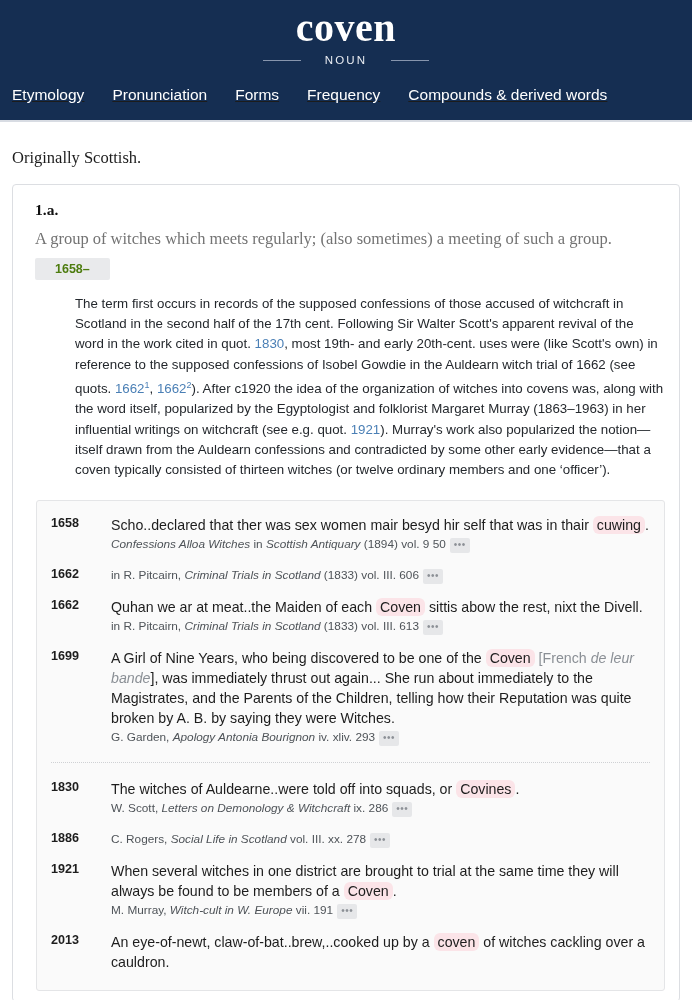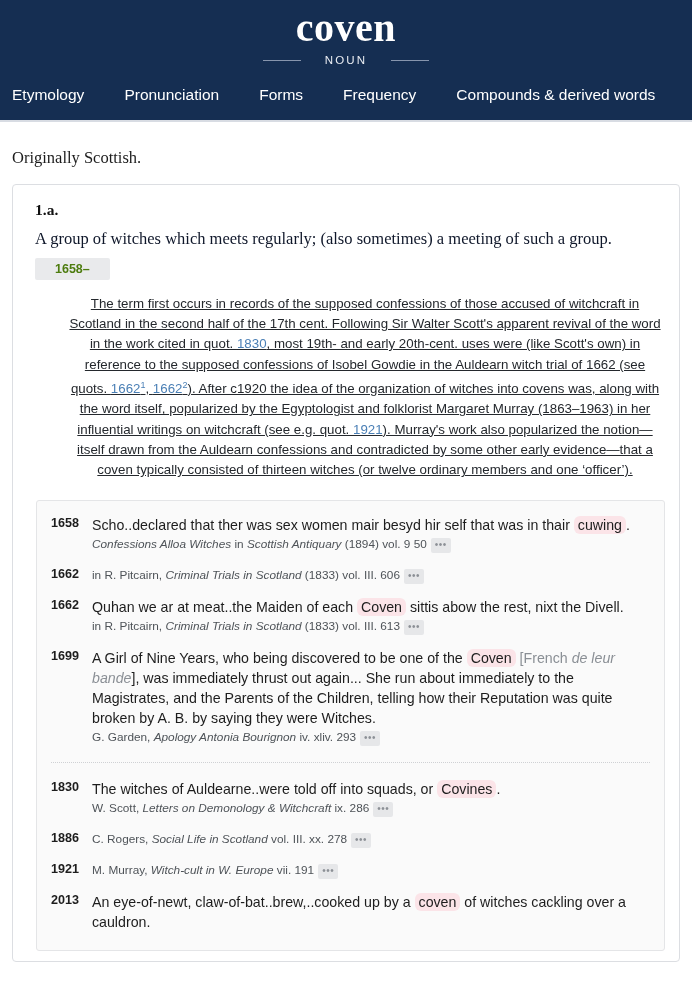--- a/index.html
+++ b/index.html
@@ -47,22 +47,23 @@
   }
   .pos-label {
     font-size: 11.5px;
     letter-spacing: 2.2px;
     color: #e9ecf2;
     font-weight: normal;
   }
   .navbar {
     display: flex;
     align-items: flex-end;
-    gap: 40px;
+    gap: 28px;
     padding: 14px 12px 16px 12px;
+    text-decoration: underline;
   }
   .nav-item {
     color: #ffffff;
     font-size: 15.5px;
     line-height: 18px;
     white-space: nowrap;
     cursor: pointer;
   }
   .header-rule {
     height: 2px;
@@ -97,61 +98,60 @@
     font-family: "Liberation Serif", serif;
     font-weight: bold;
     font-size: 15.5px;
     color: #111111;
     flex: 0 0 auto;
   }
   .sense-def {
     font-family: "Liberation Serif", serif;
     font-size: 16.5px;
     line-height: 21px;
-    color: #0f172a;
+    color: #737373;
     flex: 1 1 auto;
   }
   .date-badge {
     flex: 0 0 auto;
     background: #e9eaec;
     color: #4d7c0f;
     font-size: 12.5px;
     font-weight: bold;
     padding: 4px 20px;
     border-radius: 2px;
     white-space: nowrap;
     margin-left: 8px;
   }
 
   .note-block {
-    margin: 14px 0 0 38px;
+    margin: 14px 0 0 48px;
     font-size: 13.3px;
     line-height: 20.2px;
     color: #24282d;
-    text-align: center;
-    text-decoration: underline;
+    text-align: left;
   }
   .note-block a, .xlink {
     color: #4a7fb5;
     text-decoration: none;
     cursor: pointer;
   }
   .xlink sup { font-size: 9px; }
 
   
   .quotes-panel {
     margin: 20px 0 0 9px;
     background: #fafafa;
     border: 1px solid #e4e5e7;
     border-radius: 3px;
     padding: 14px 14px 12px 14px;
   }
   .quote {
     display: flex;
-    gap: 5px;
+    gap: 24px;
     margin-bottom: 13px;
   }
   .quote:last-of-type { margin-bottom: 6px; }
   .q-date {
     flex: 0 0 36px;
     font-size: 12.6px;
     font-weight: bold;
     color: #1d1d1d;
     padding-top: 1px;
     text-align: left;
@@ -268,20 +268,21 @@
         </div>
         <div class="quote">
           <div class="q-date">1886</div>
           <div class="q-body">
             <div class="q-src"><span>C. Rogers, </span><i>Social Life in Scotland</i><span> vol. III. xx. 278</span><span class="dots-btn">•••</span></div>
           </div>
         </div>
         <div class="quote">
           <div class="q-date">1921</div>
           <div class="q-body">
+            <div class="q-text"><span>When several witches in one district are brought to trial at the same time they will always be found to be members of a </span><span class="kw">Coven</span><span>.</span></div>
             <div class="q-src"><span>M. Murray, </span><i>Witch-cult in W. Europe</i><span> vii. 191</span><span class="dots-btn">•••</span></div>
           </div>
         </div>
         <div class="quote">
           <div class="q-date">2013</div>
           <div class="q-body">
             <div class="q-text"><span>An eye-of-newt, claw-of-bat..brew,..cooked up by a </span><span class="kw">coven</span><span> of witches cackling over a cauldron.</span></div>
           </div>
         </div>
       </div>

